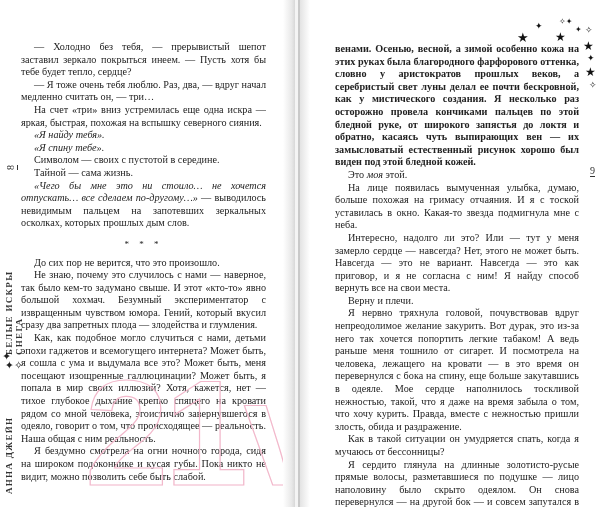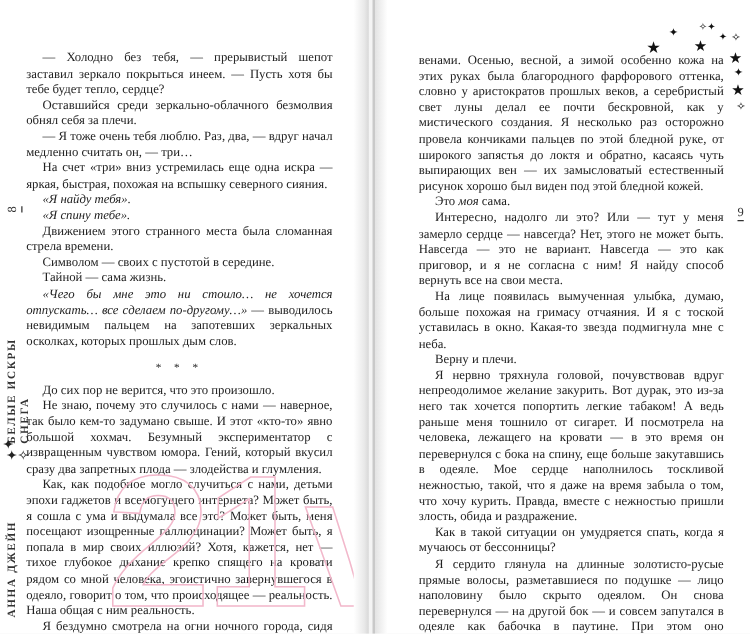--- a/index.html
+++ b/index.html
@@ -27,21 +27,21 @@
   }
   .text {
     position: absolute;
     font-size: 10.2px;
     line-height: 12.6px;
     text-align: justify;
   }
   .page.left .text { left: 21px; top: 41px; width: 245px; }
   .page.right .text { left: 35px; top: 43px; width: 244px; }
   .text p { margin: 0; text-indent: 13px; }
-  .text p.noindent { text-indent: 0; }
+  .text p.noindent { text-indent: 0; font-weight: bold; }
   .text p.it { font-style: italic; }
   .text .it { font-style: italic; }
   .divider { text-align: center; letter-spacing: 4px; margin: 8px 0 6px 0; font-size: 9px; }
   .vert {
     position: absolute; left: 4px;
     writing-mode: vertical-rl; transform: rotate(180deg);
     font-size: 9px; letter-spacing: 1.3px; font-weight: bold; color: #333;
   }
   .runner-title { top: 255px; height: 100px; }
   .runner-author { top: 394px; height: 100px; }
@@ -69,26 +69,24 @@
 
   <div class="page left">
     <div class="page-num left">8</div>
 
     <div class="vert runner-title">БЕЛЫЕ ИСКРЫ СНЕГА</div>
     <div class="sparkle-left">✦<br>&nbsp;✦✧</div>
     <div class="vert runner-author">АННА ДЖЕЙН</div>
 
     <div class="text">
       <p>— Холодно без тебя, — прерывистый шепот заставил зеркало покрыться инеем. — Пусть хотя бы тебе будет тепло, сердце?</p>
-      <p>Оставшийся среди зеркально-облачного безмолвия обнял себя за плечи.</p>
       <p>— Я тоже очень тебя люблю. Раз, два, — вдруг начал медленно считать он, — три…</p>
       <p>На счет «три» вниз устремилась еще одна искра — яркая, быстрая, похожая на вспышку северного сияния.</p>
       <p class="it">«Я найду тебя».</p>
       <p class="it">«Я спину тебе».</p>
-      <p>Движением этого странного места была сломанная стрела времени.</p>
       <p>Символом — своих с пустотой в середине.</p>
       <p>Тайной — сама жизнь.</p>
       <p><span class="it">«Чего бы мне это ни стоило… не хочется отпускать… все сделаем по-другому…»</span><span> — выводилось невидимым пальцем на запотевших зеркальных осколках, которых прошлых дым слов.</span></p>
       <div class="divider">* * *</div>
       <p>До сих пор не верится, что это произошло.</p>
       <p>Не знаю, почему это случилось с нами — наверное, так было кем-то задумано свыше. И этот «кто-то» явно большой хохмач. Безумный экспериментатор с извращенным чувством юмора. Гений, который вкусил сразу два запретных плода — злодейства и глумления.</p>
       <p>Как, как подобное могло случиться с нами, детьми эпохи гаджетов и всемогущего интернета? Может быть, я сошла с ума и выдумала все это? Может быть, меня посещают изощренные галлюцинации? Может быть, я попала в мир своих иллюзий? Хотя, кажется, нет — тихое глубокое дыхание крепко спящего на кровати рядом со мной человека, эгоистично завернувшегося в одеяло, говорит о том, что происходящее — реальность. Наша общая с ним реальность.</p>
       <p>Я бездумно смотрела на огни ночного города, сидя на широком подоконнике и кусая губы. Пока никто не видит, можно позволить себе быть слабой.</p>
 
     </div>
@@ -108,23 +106,23 @@
       <span style="left:60px;top:10px;font-size:8px;">✦</span>
       <span style="left:70px;top:10px;font-size:9px;">✧</span>
       <span style="left:68px;top:24px;font-size:12px;">★</span>
       <span style="left:72px;top:38px;font-size:9px;">✦</span>
       <span style="left:70px;top:50px;font-size:12px;">★</span>
       <span style="left:74px;top:65px;font-size:9px;">✧</span>
     </div>
 
     <div class="text">
       <p class="noindent">венами. Осенью, весной, а зимой особенно кожа на этих руках была благородного фарфорового оттенка, словно у аристократов прошлых веков, а серебристый свет луны делал ее почти бескровной, как у мистического создания. Я несколько раз осторожно провела кончиками пальцев по этой бледной руке, от широкого запястья до локтя и обратно, касаясь чуть выпирающих вен — их замысловатый естественный рисунок хорошо был виден под этой бледной кожей.</p>
-      <p><span>Это </span><span class="it">моя</span><span> сама.</span></p>
+      <p><span>Это </span><span class="it">моя</span><span> этой.</span></p>
+      <p>На лице появилась вымученная улыбка, думаю, больше похожая на гримасу отчаяния. И я с тоской уставилась в окно. Какая-то звезда подмигнула мне с неба.</p>
       <p>Интересно, надолго ли это? Или — тут у меня замерло сердце — навсегда? Нет, этого не может быть. Навсегда — это не вариант. Навсегда — это как приговор, и я не согласна с ним! Я найду способ вернуть все на свои места.</p>
-      <p>На лице появилась вымученная улыбка, думаю, больше похожая на гримасу отчаяния. И я с тоской уставилась в окно. Какая-то звезда подмигнула мне с неба.</p>
       <p>Верну и плечи.</p>
       <p>Я нервно тряхнула головой, почувствовав вдруг непреодолимое желание закурить. Вот дурак, это из-за него так хочется попортить легкие табаком! А ведь раньше меня тошнило от сигарет. И посмотрела на человека, лежащего на кровати — в это время он перевернулся с бока на спину, еще больше закутавшись в одеяле. Мое сердце наполнилось тоскливой нежностью, такой, что я даже на время забыла о том, что хочу курить. Правда, вместе с нежностью пришли злость, обида и раздражение.</p>
       <p>Как в такой ситуации он умудряется спать, когда я мучаюсь от бессонницы?</p>
       <p>Я сердито глянула на длинные золотисто-русые прямые волосы, разметавшиеся по подушке — лицо наполовину было скрыто одеялом. Он снова перевернулся — на другой бок — и совсем запутался в одеяле как бабочка в паутине. При этом оно умудрилось сползти с его ног, сбившись в районе груди, и я точно отчего-то знала, что в ту же секунду на икрах появились мурашки.</p>
 
     </div>
 
     <div class="page-num right">9</div>
 
   </div>

